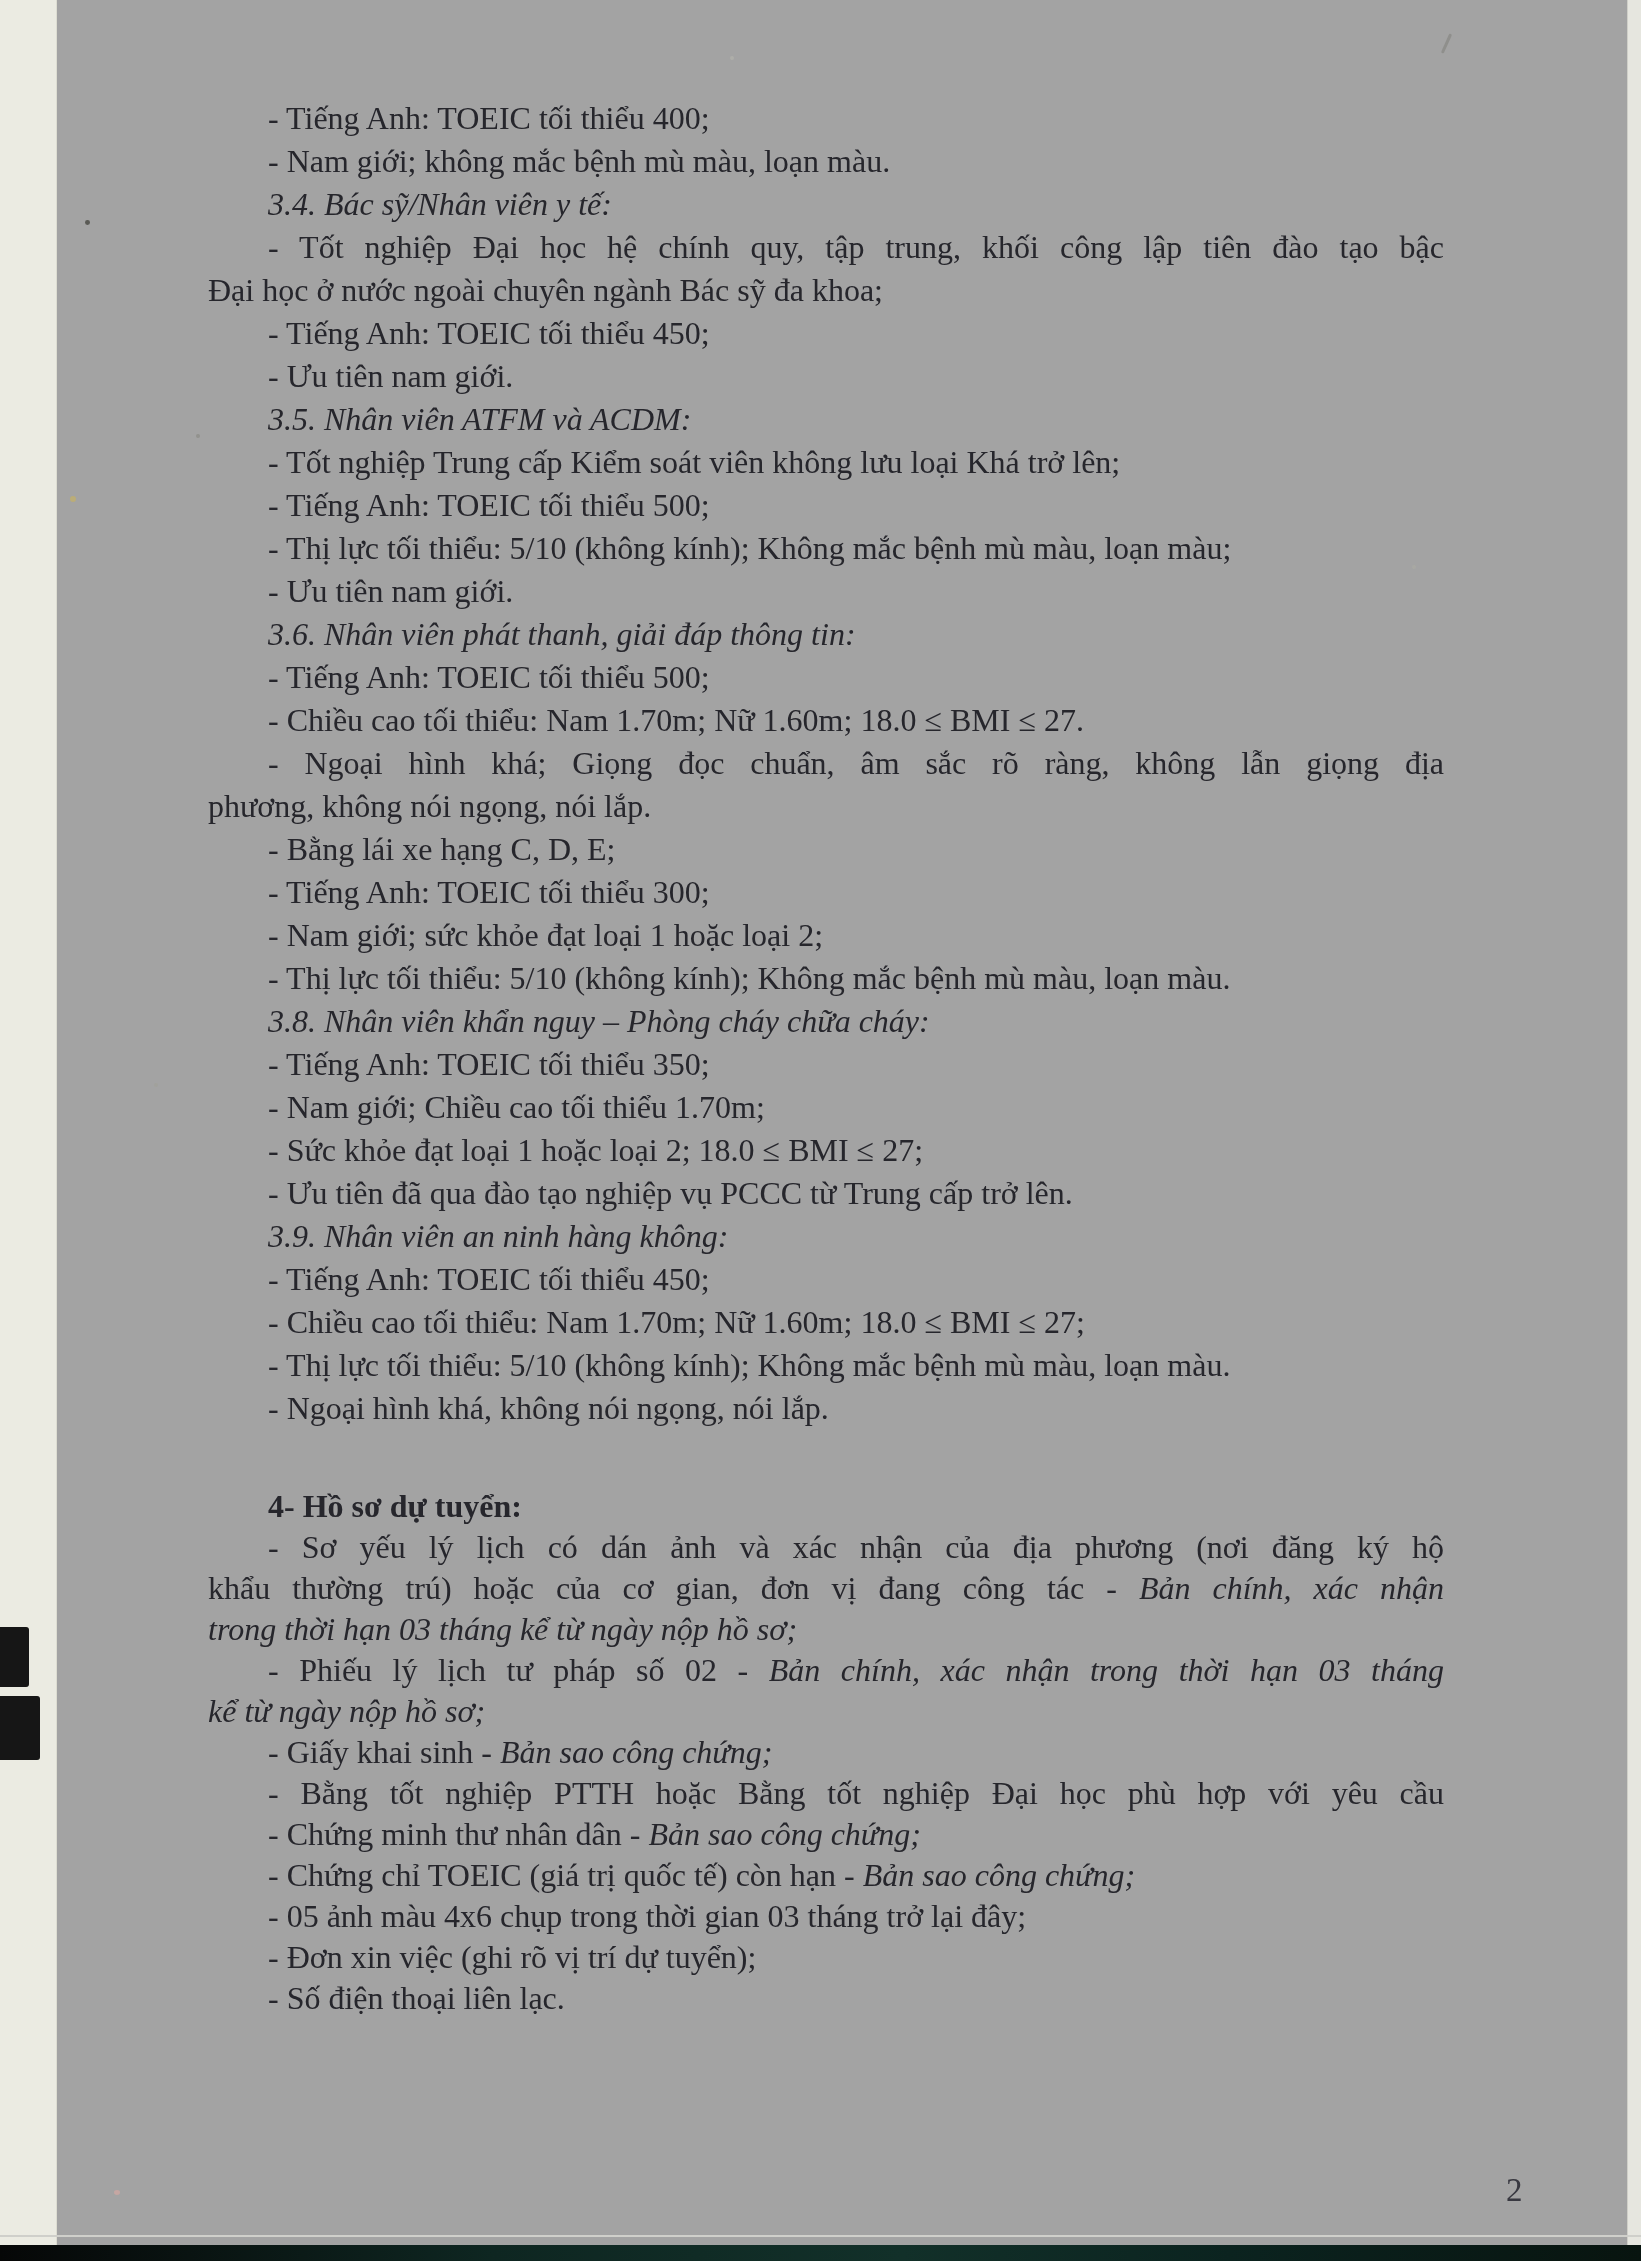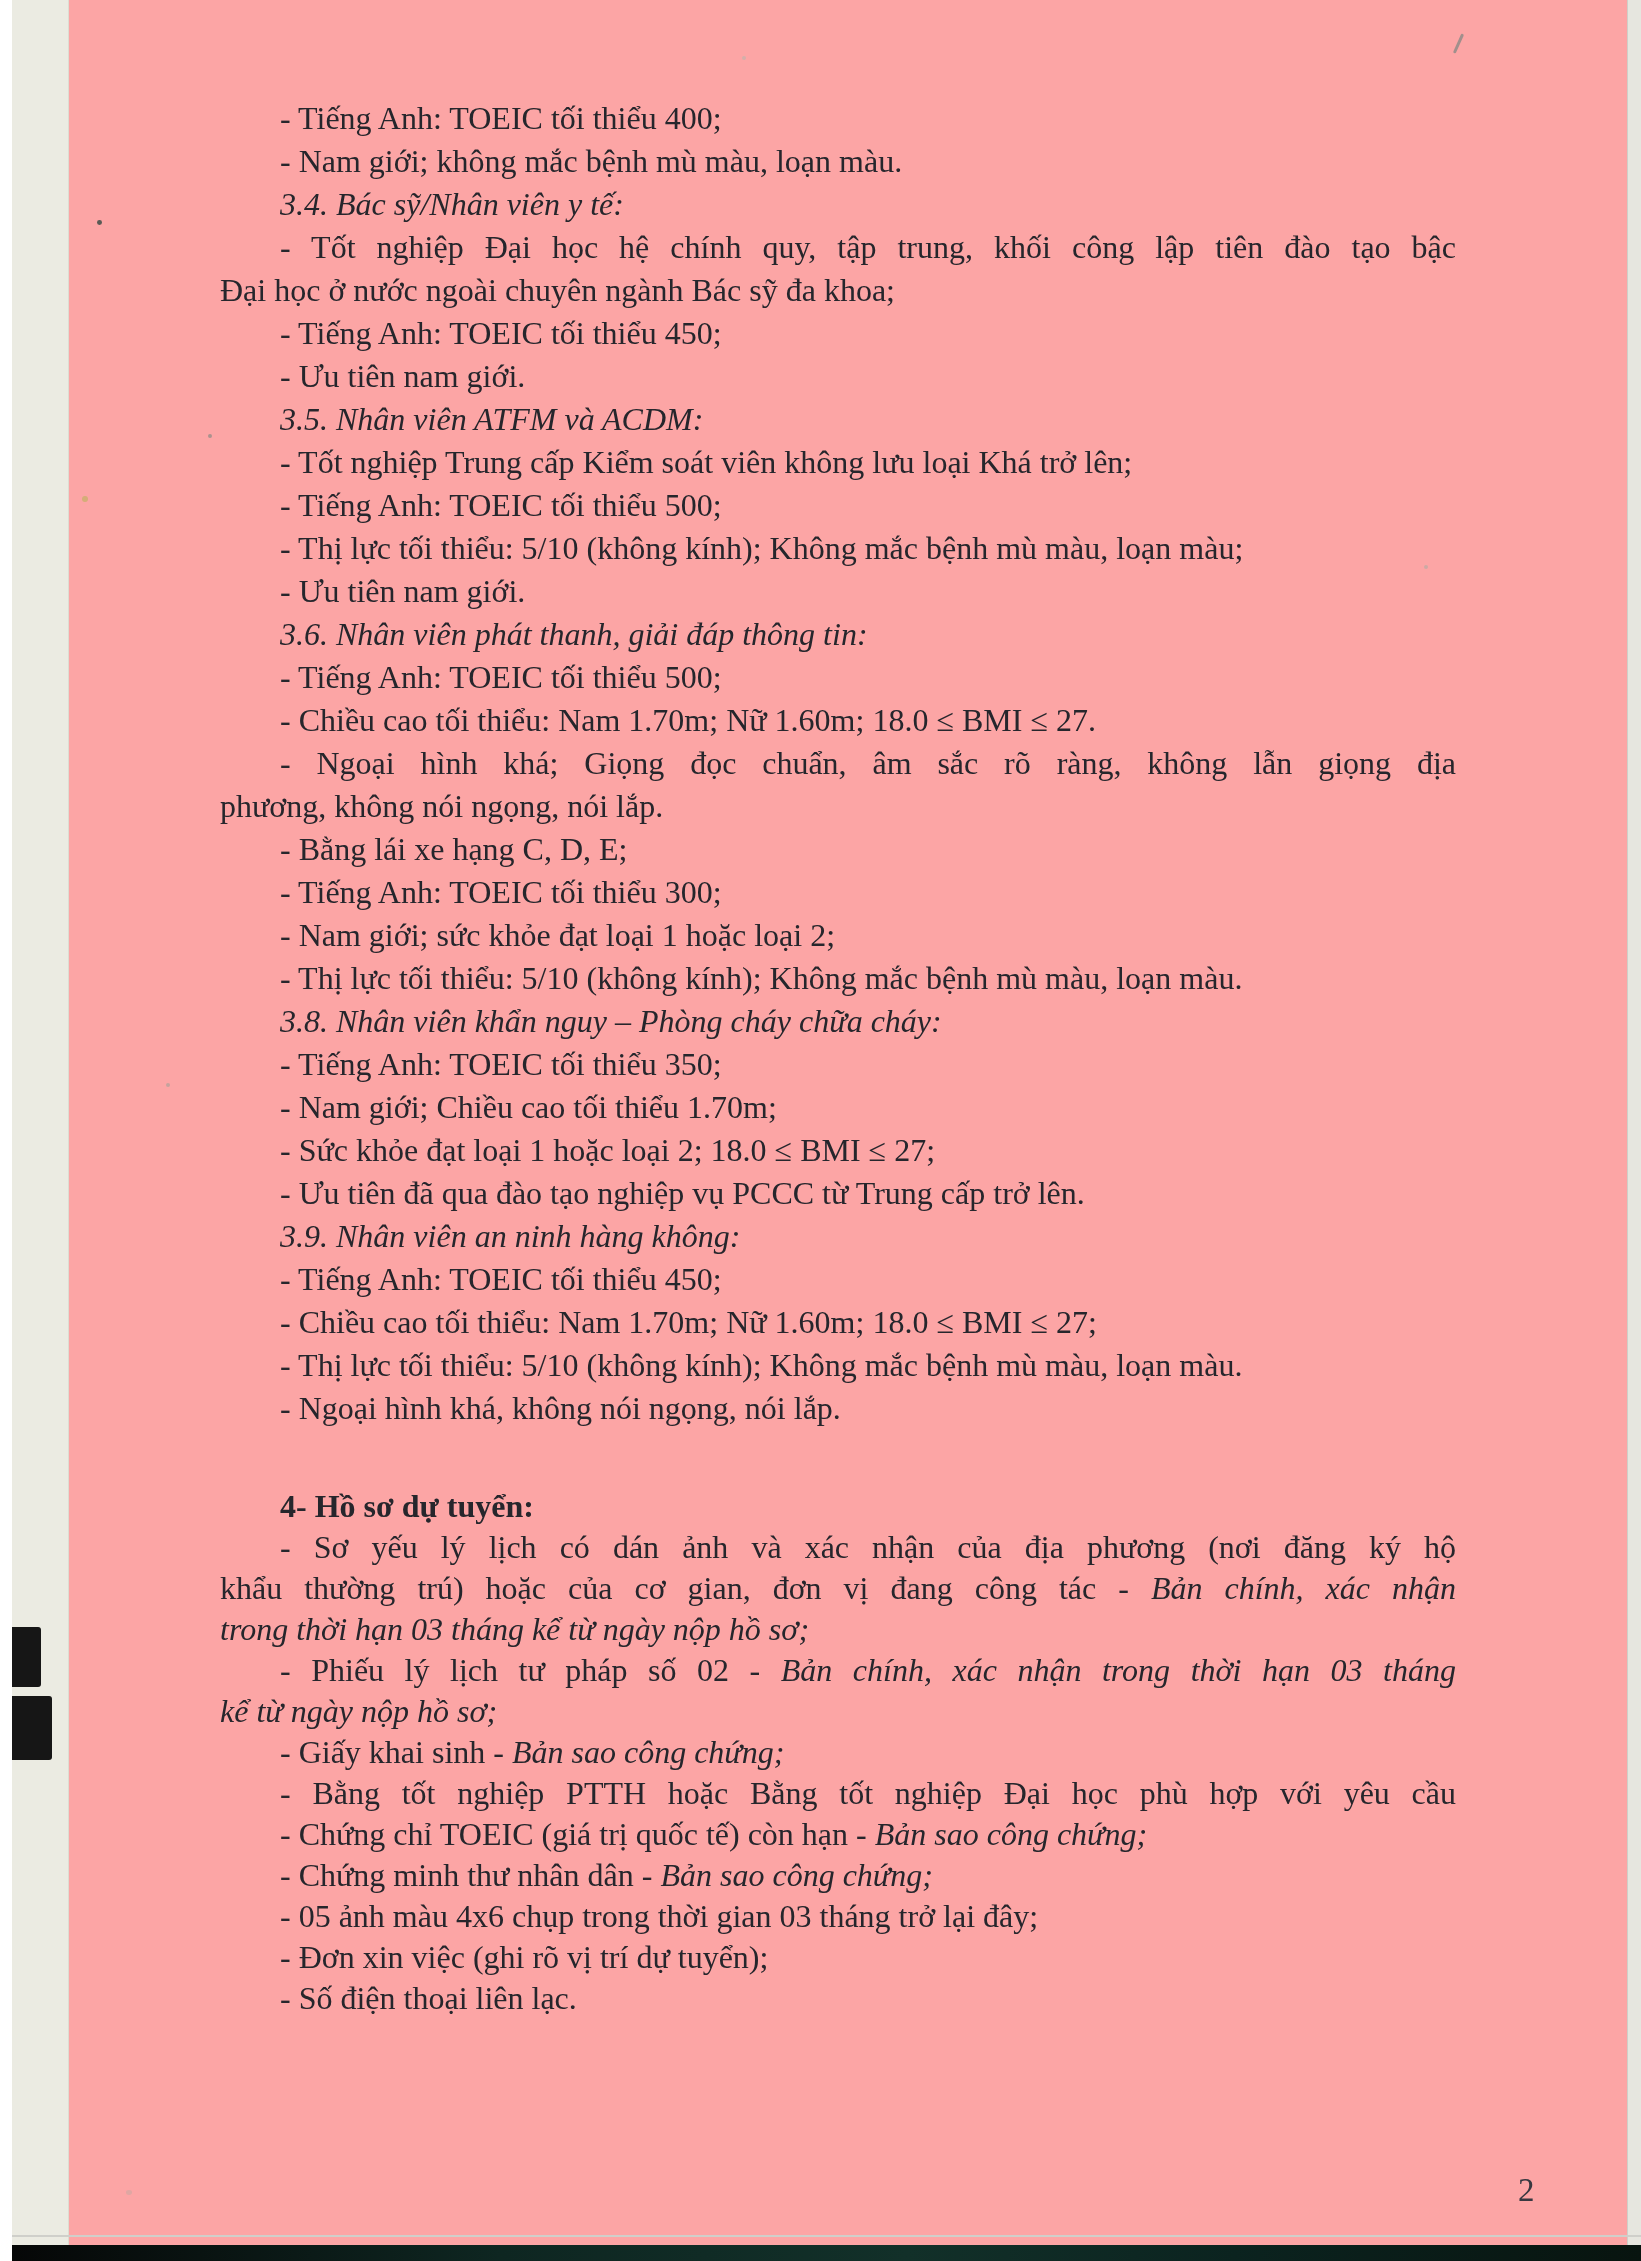--- a/index.html
+++ b/index.html
@@ -5,22 +5,21 @@
   html, body { margin: 0; padding: 0; }
   body {
     width: 1641px; height: 2261px;
     background: #ffffff;
     font-family: "Liberation Serif", "DejaVu Serif", serif;
     overflow: hidden;
     position: relative;
   }
   .page {
     position: absolute; inset: 0;
-    background: #fca5a5;
-    margin-left: 12px;
+    background: #a3a3a3;
   }
   
   .edge-strip-left {
     position: absolute; left: 0; top: 0; bottom: 0; width: 56px;
     background: #ebebe2;
     border-right: 1.9px solid #dddctl;
     border-right: 1.9px solid #ddddd2;
   }
   .edge-strip-right {
     position: absolute; right: 0; top: 0; bottom: 0; width: 13.5px;
@@ -117,22 +116,22 @@
     <div class="section-gap"></div>
     <div class="sec-b" id="sec-dossier">
         <p class="line ind"><span class="b">4- Hồ sơ dự tuyển:</span></p>
         <p class="line ind jl"><span>- Sơ yếu lý lịch có dán ảnh và xác nhận của địa phương (nơi đăng ký hộ</span></p>
         <p class="line jl"><span>khẩu thường trú) hoặc của cơ gian, đơn vị đang công tác - </span><span class="i">Bản chính, xác nhận</span></p>
         <p class="line"><span class="i">trong thời hạn 03 tháng kể từ ngày nộp hồ sơ;</span></p>
         <p class="line ind jl"><span>- Phiếu lý lịch tư pháp số 02 - </span><span class="i">Bản chính, xác nhận trong thời hạn 03 tháng</span></p>
         <p class="line"><span class="i">kể từ ngày nộp hồ sơ;</span></p>
         <p class="line ind"><span>- Giấy khai sinh - </span><span class="i">Bản sao công chứng;</span></p>
         <p class="line ind jl"><span>- Bằng tốt nghiệp PTTH hoặc Bằng tốt nghiệp Đại học phù hợp với yêu cầu</span></p>
+        <p class="line ind"><span>- Chứng minh thư nhân dân - </span><span class="i">Bản sao công chứng;</span></p>
         <p class="line ind"><span>- Chứng chỉ TOEIC (giá trị quốc tế) còn hạn - </span><span class="i">Bản sao công chứng;</span></p>
-        <p class="line ind"><span>- Chứng minh thư nhân dân - </span><span class="i">Bản sao công chứng;</span></p>
         <p class="line ind"><span>- 05 ảnh màu 4x6 chụp trong thời gian 03 tháng trở lại đây;</span></p>
         <p class="line ind"><span>- Đơn xin việc (ghi rõ vị trí dự tuyển);</span></p>
         <p class="line ind"><span>- Số điện thoại liên lạc.</span></p>
       </div>
   </div>
 
   <div class="page-number">2</div>
 
   <div class="black-tab tab-1"></div>
   <div class="black-tab tab-2"></div>

